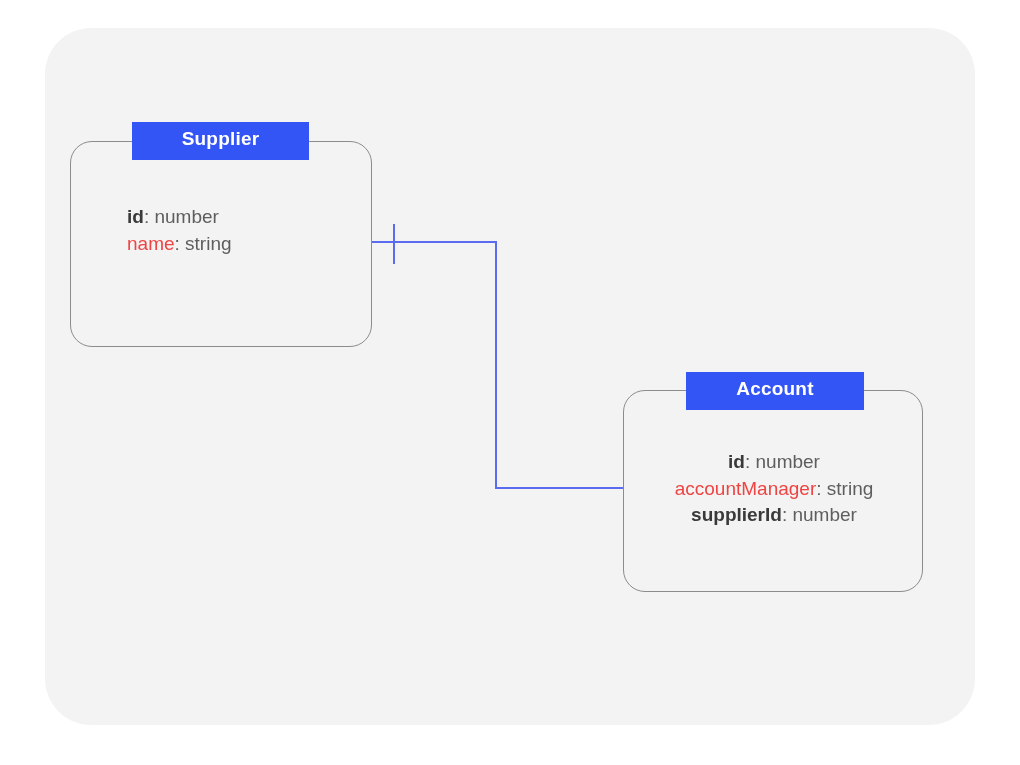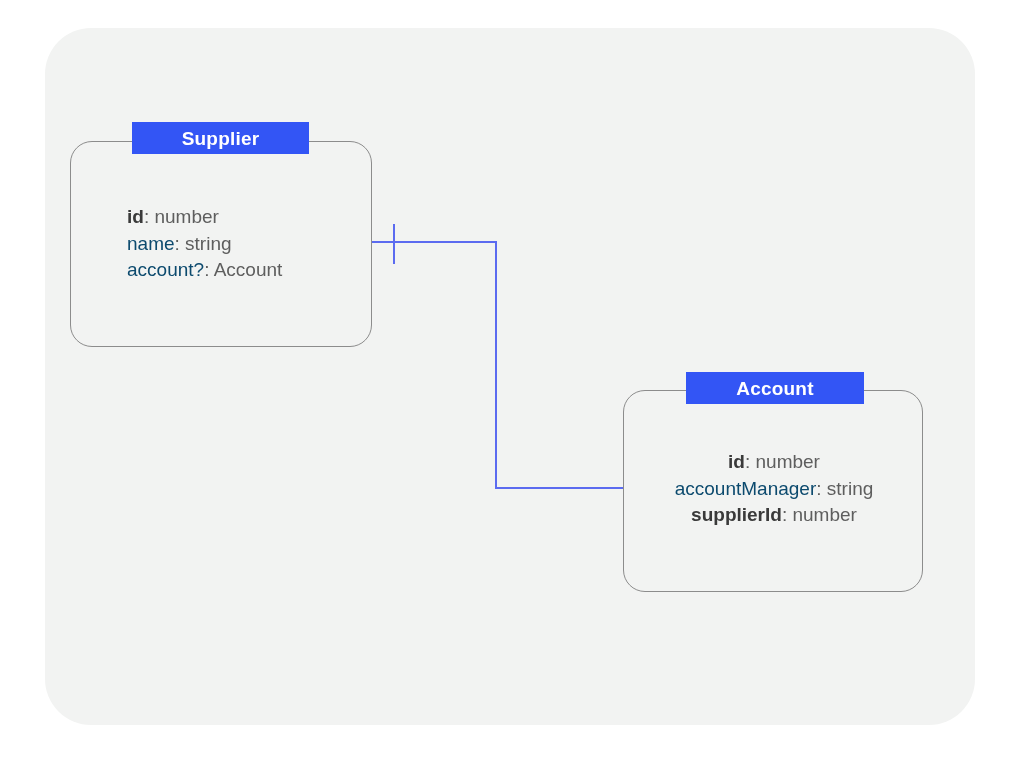--- a/index.html
+++ b/index.html
@@ -53,40 +53,40 @@
   }
 
   .entity-header {
     position: absolute;
     box-sizing: border-box;
     background: #3355f5;
     color: #ffffff;
     font-weight: bold;
     font-size: 19px;
     line-height: 34px;
-    height: 32px;
+    height: 38px;
     text-align: center;
     letter-spacing: 0.2px;
     white-space: nowrap;
   }
 
   .entity-fields {
     position: absolute;
     font-size: 19px;
     line-height: 26.5px;
     color: #575757;
     white-space: nowrap;
   }
 
   .field-row {
     display: block;
   }
 
   .field-key {
-    color: #0c4a6e;
+    color: #ef4444;
   }
   .field-key.pk {
     font-weight: bold;
     color: #3a3a3a;
   }
   .field-type {
     color: #5e5e5e;
   }
 
   
@@ -140,23 +140,20 @@
 
   <div class="entity" id="entity-supplier" style="border-color: rgb(140, 140, 140);">
     <div class="entity-header" style="background: rgb(51, 85, 245);">Supplier</div>
     <div class="entity-fields">
       <span class="field-row">
         <span class="field-key pk">id</span><span class="field-type">: </span><span class="field-type">number</span>
       </span>
       <span class="field-row">
         <span class="field-key">name</span><span class="field-type">: </span><span class="field-type">string</span>
       </span>
-      <span class="field-row">
-        <span class="field-key">account?</span><span class="field-type">: </span><span class="field-type">Account</span>
-      </span>
     </div>
   </div>
 
   <div class="entity" id="entity-account" style="border-color: rgb(140, 140, 140);">
     <div class="entity-header" style="background: rgb(51, 85, 245);">Account</div>
     <div class="entity-fields">
       <span class="field-row">
         <span class="field-key pk">id</span><span class="field-type">: </span><span class="field-type">number</span>
       </span>
       <span class="field-row">

